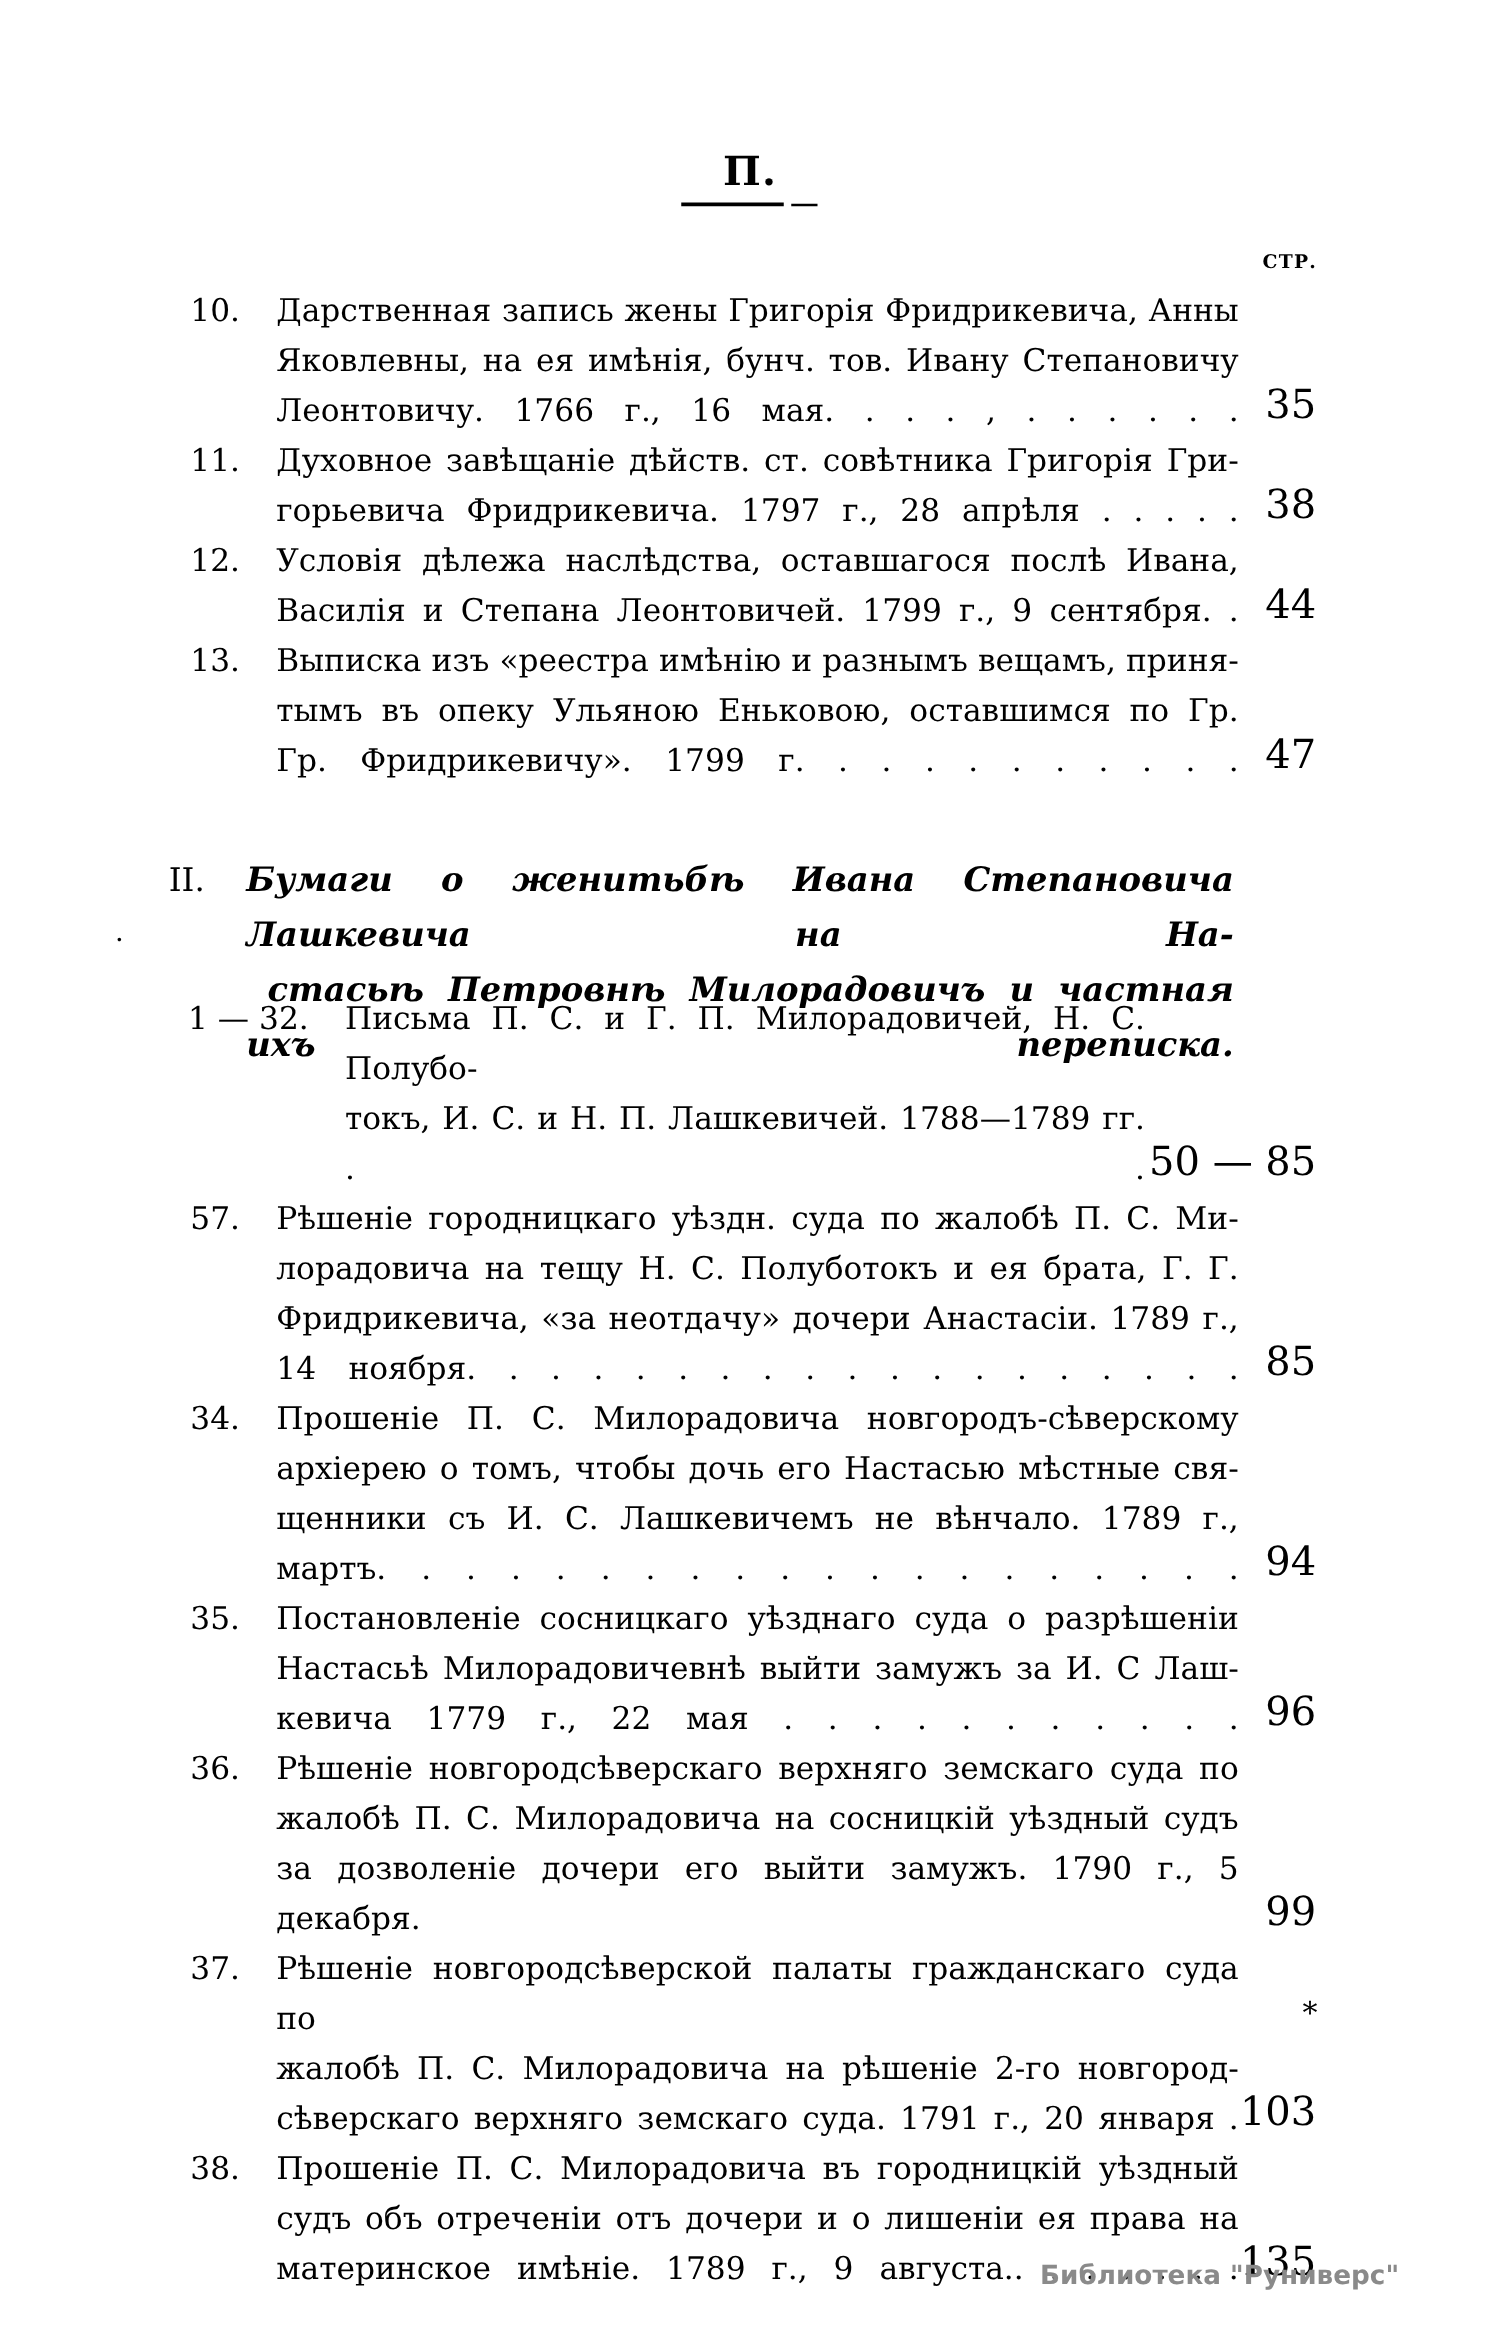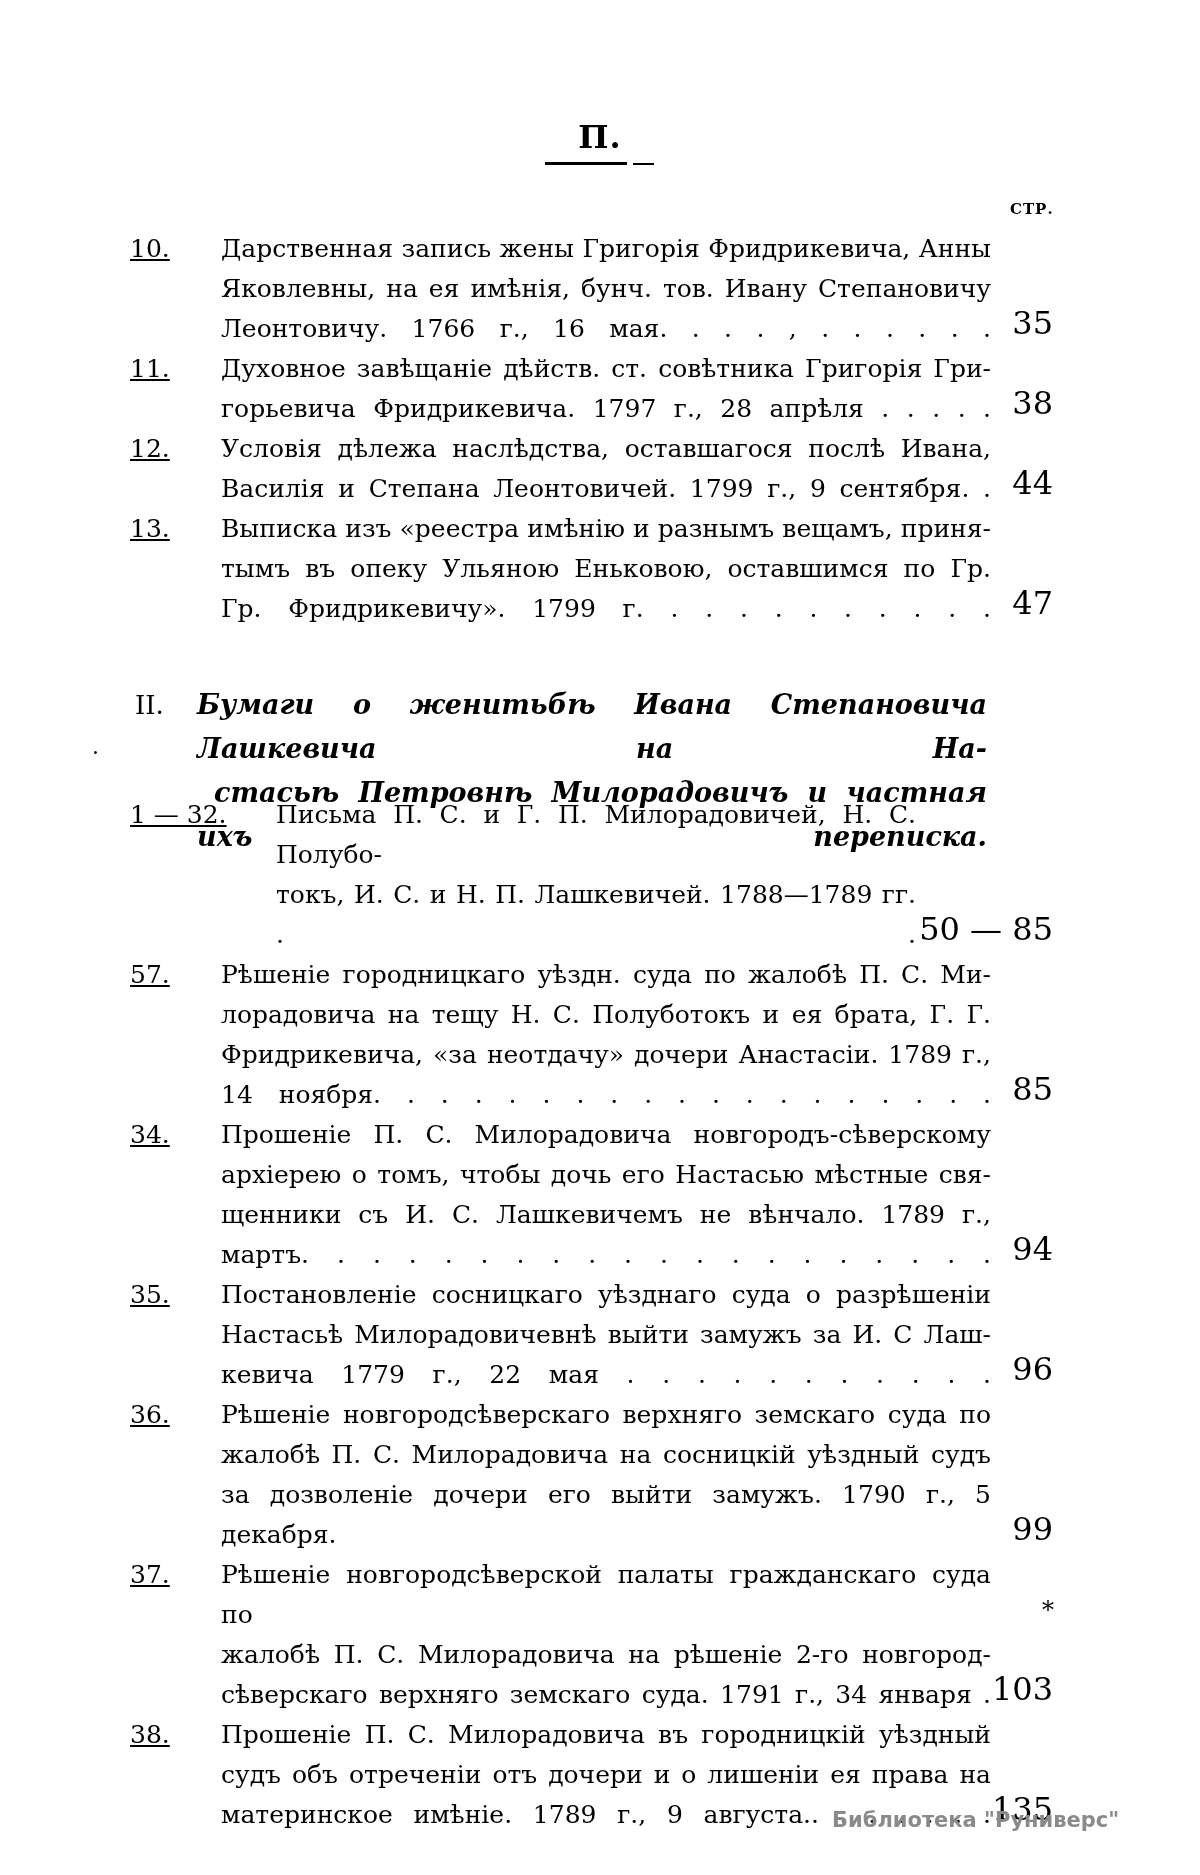--- a/index.html
+++ b/index.html
@@ -14,21 +14,21 @@
   .hrule{position:absolute;top:162px;left:545px;width:110px;display:flex;align-items:center;}
   .hrule .seg1{display:block;height:3px;background:#000;width:82px;}
   .hrule .seg2{display:block;height:2px;background:#000;width:21px;margin-left:6px;}
   .colhdr{
     position:absolute;top:200px;left:1010px;font-size:15px;font-weight:bold;letter-spacing:1px;
   }
   .toc{position:absolute;left:130px;width:923px;}
   .toc1{top:229px;}
   .toc2{top:795px;}
   .entry{position:relative;display:flex;}
-  .num{flex:none;width:62px;font-size:25px;line-height:40px;text-decoration:underline;}
+  .num{flex:none;width:62px;text-align:right;font-size:25px;line-height:40px;}
   .entry.wide .num{width:117px;}
   .lines{flex:none;margin-left:29px;width:770px;font-size:25px;line-height:40px;}
   .entry.short .lines{width:640px;}
   .tl{text-align:justify;text-align-last:justify;white-space:normal;}
   .pg{position:absolute;right:0;bottom:7px;font-size:32px;}
   .heading{
     position:absolute;top:683px;left:130px;width:860px;display:flex;
     font-size:27px;line-height:44px;font-style:italic;
   }
   .h-num{flex:none;width:44px;font-style:normal;font-weight:normal;padding-left:5px;font-size:26px;}
@@ -156,21 +156,21 @@
         <div class="tl">за дозволеніе дочери его выйти замужъ. 1790 г., 5 декабря.</div>
       </div>
       <div class="pg">99</div>
     </div>
 
     <div class="entry">
       <div class="num">37.</div>
       <div class="lines">
         <div class="tl">Рѣшеніе новгородсѣверской палаты гражданскаго суда по</div>
         <div class="tl">жалобѣ П. С. Милорадовича на рѣшеніе 2-го новгород-</div>
-        <div class="tl">сѣверскаго верхняго земскаго суда. 1791 г., 34 января .</div>
+        <div class="tl">сѣверскаго верхняго земскаго суда. 1791 г., 20 января .</div>
       </div>
       <div class="pg">103</div>
     </div>
 
     <div class="entry">
       <div class="num">38.</div>
       <div class="lines">
         <div class="tl">Прошеніе П. С. Милорадовича въ городницкій уѣздный</div>
         <div class="tl">судъ объ отреченіи отъ дочери и о лишеніи ея права на</div>
         <div class="tl">материнское имѣніе. 1789 г., 9 августа.. . . . . . .</div>

